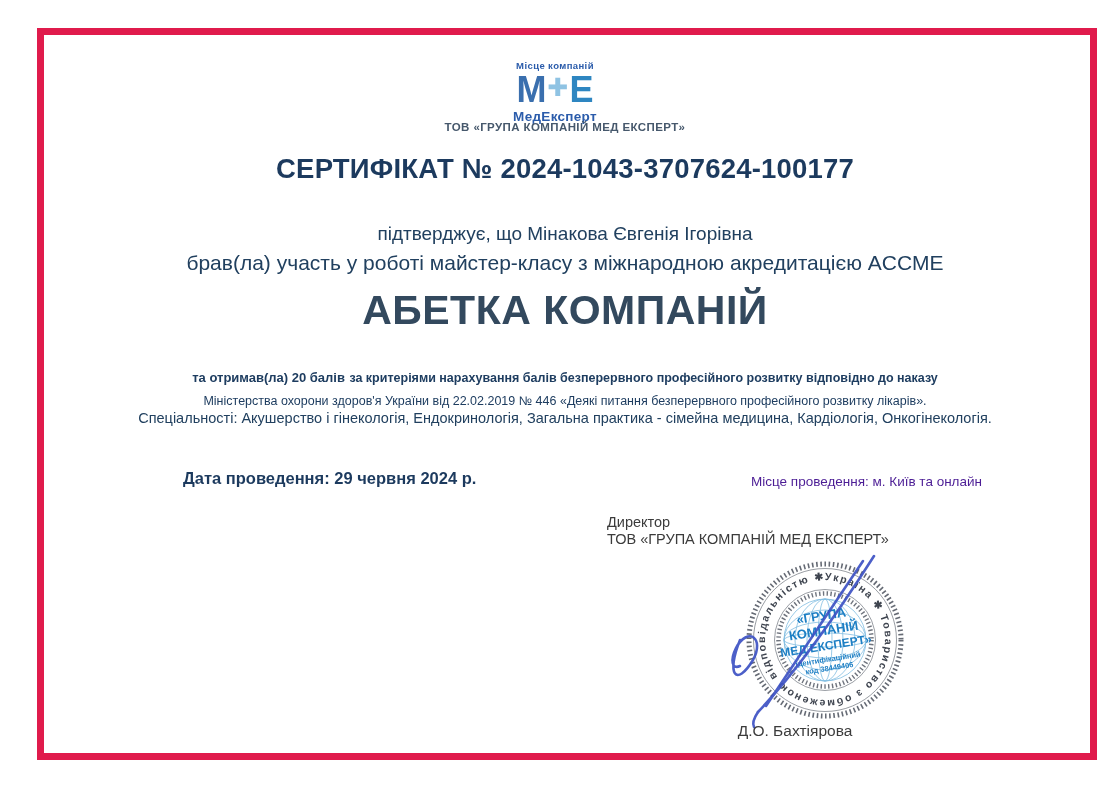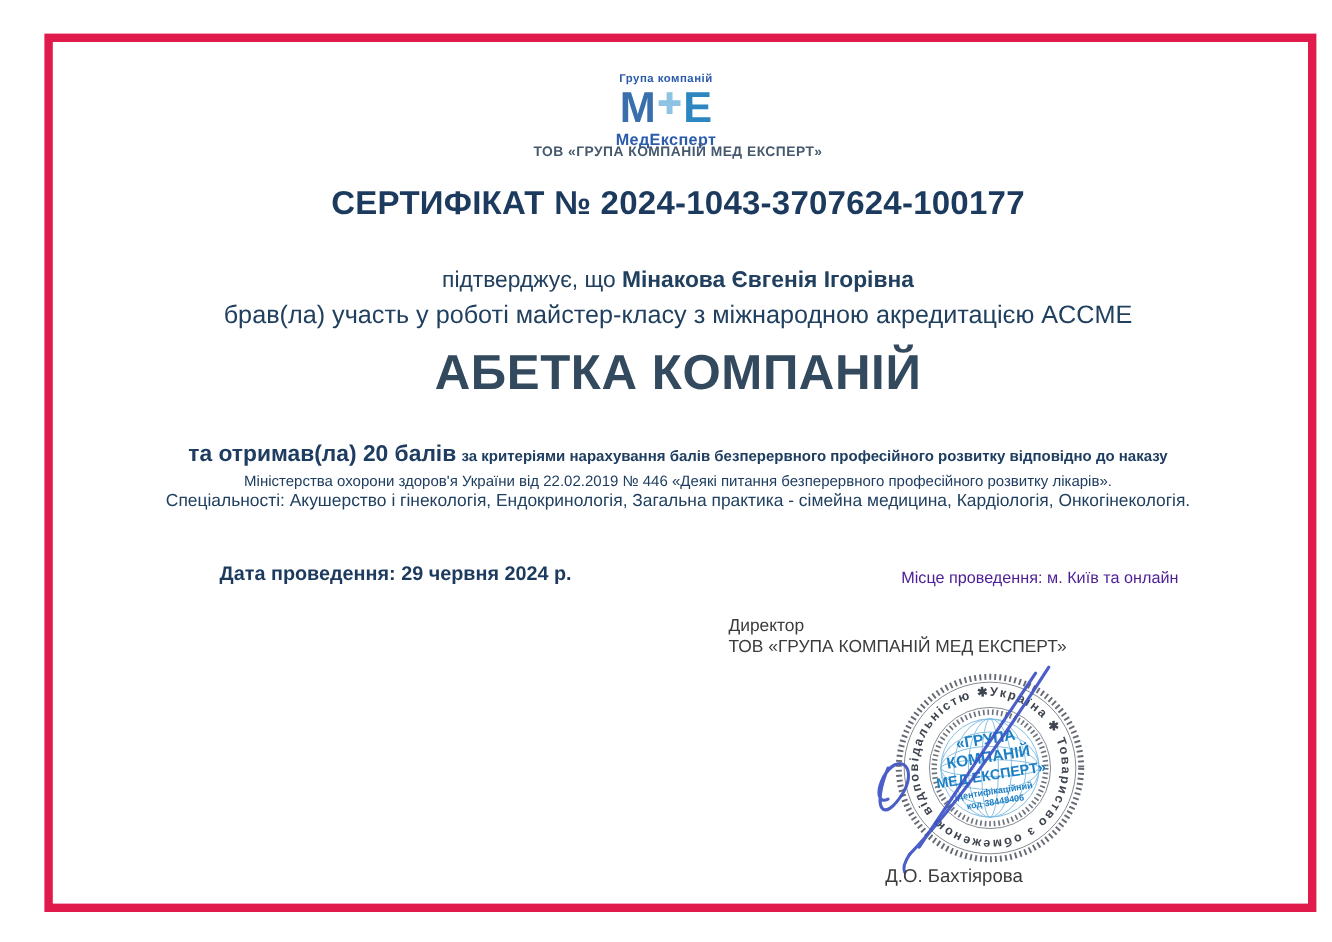--- a/index.html
+++ b/index.html
@@ -30,28 +30,28 @@
   .logo-bottom { font-size: 13.5px; font-weight: 800; color: #2b5cab; margin-top: 1px; letter-spacing: .3px; }
 
   
   .center-line { position: absolute; left: 60px; right: 40px; text-align: center; }
 
   .company-line { top: 121px; font-size: 11.5px; font-weight: 600; letter-spacing: .4px; color: #46586c; }
 
   .cert-title { top: 153px; font-size: 27.5px; font-weight: 800; color: #1c3a5e; letter-spacing: .2px; }
 
   .confirm-line { top: 223px; font-size: 19px; color: #21405f; }
-  .confirm-line .bold-name { font-weight: 700; }
+  .confirm-line .bold-name { font-weight: 400; }
 
   .participation-line { top: 251px; font-size: 21px; color: #21405f; }
 
   .course-title { top: 287px; font-size: 41px; font-weight: 800; color: #33495e; letter-spacing: .5px; }
 
   .points-line { top: 368px; color: #1e3d60; }
-  .points-bold { font-size: 19px; font-weight: 800; }
+  .points-bold { font-size: 13px; font-weight: 800; }
   .points-rest { font-size: 12.5px; font-weight: 600; }
 
   .ministry-line { top: 394px; font-size: 12.5px; font-weight: 500; color: #1e3d60; }
 
   .specialties-line { top: 410px; font-size: 14.5px; font-weight: 400; color: #21405f; }
 
   .date-line {
     position: absolute; left: 183px; top: 469px;
     font-size: 16.5px; font-weight: 700; color: #1c3a5e;
   }
@@ -74,21 +74,21 @@
   }
 </style>
 </head>
 <body>
 
 <div class="certificate">
 
   <div class="border-frame"></div>
 
   <div class="logo">
-    <div class="logo-top">Група компаній</div>
+    <div class="logo-top">Місце компаній</div>
     <div class="logo-mark">
       <span class="logo-m">М</span>
       <span class="logo-plus">✚</span>
       <span class="logo-e">Е</span>
     </div>
     <div class="logo-bottom">МедЕксперт</div>
   </div>
 
   <div class="center-line company-line">ТОВ «ГРУПА КОМПАНІЙ МЕД ЕКСПЕРТ»</div>
 

